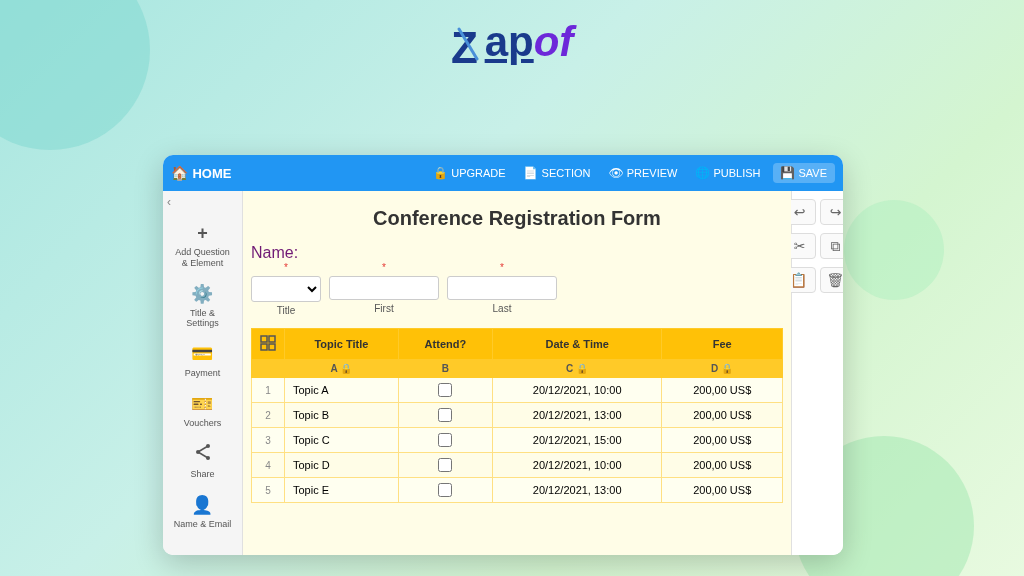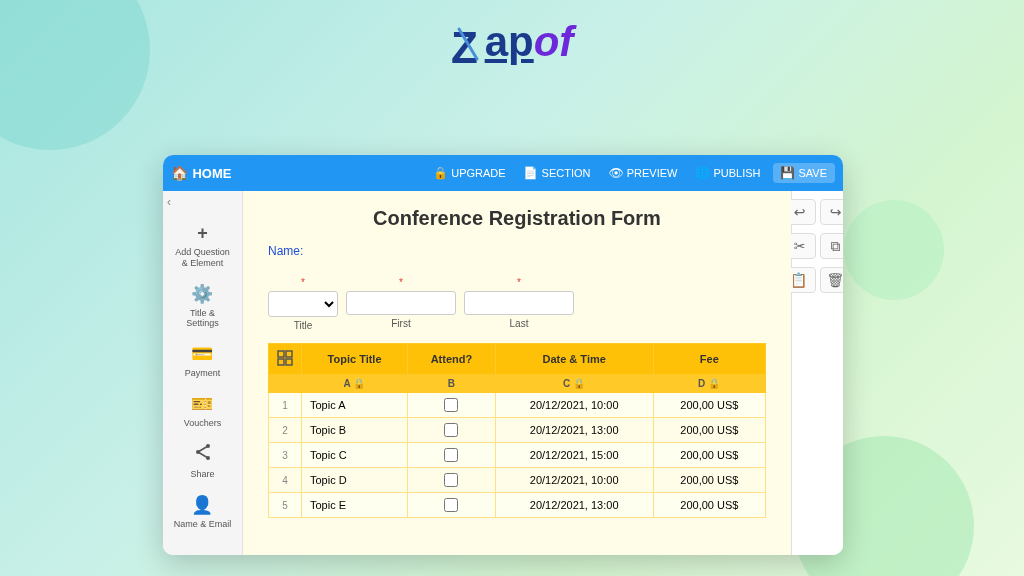--- a/index.html
+++ b/index.html
@@ -161,21 +161,21 @@
       font-size: 22px;
       color: #2196f3;
       font-weight: bold;
     }
 
     
     .content-area {
       flex: 1;
       background: #fffde7;
       overflow-y: auto;
-      padding: 16px 25px;
+      padding: 16px 8px;
       position: relative;
     }
 
     
     .right-panel {
       width: 52px;
       background: #fff;
       border-left: 1px solid #e0e0e0;
       display: flex;
       flex-direction: column;
@@ -208,23 +208,23 @@
       font-weight: bold;
       color: #333;
       margin-bottom: 14px;
     }
 
     
     .name-section {
       margin-bottom: 12px;
     }
     .field-label {
-      font-size: 12px;
-      color: #1d4ed8;
-      margin-bottom: 19px;
+      font-size: 16px;
+      color: #701a75;
+      margin-bottom: 0;
     }
     .required-dot {
       color: #e53935;
       font-size: 10px;
     }
     .name-fields {
       display: flex;
       gap: 8px;
     }
     .name-field {

